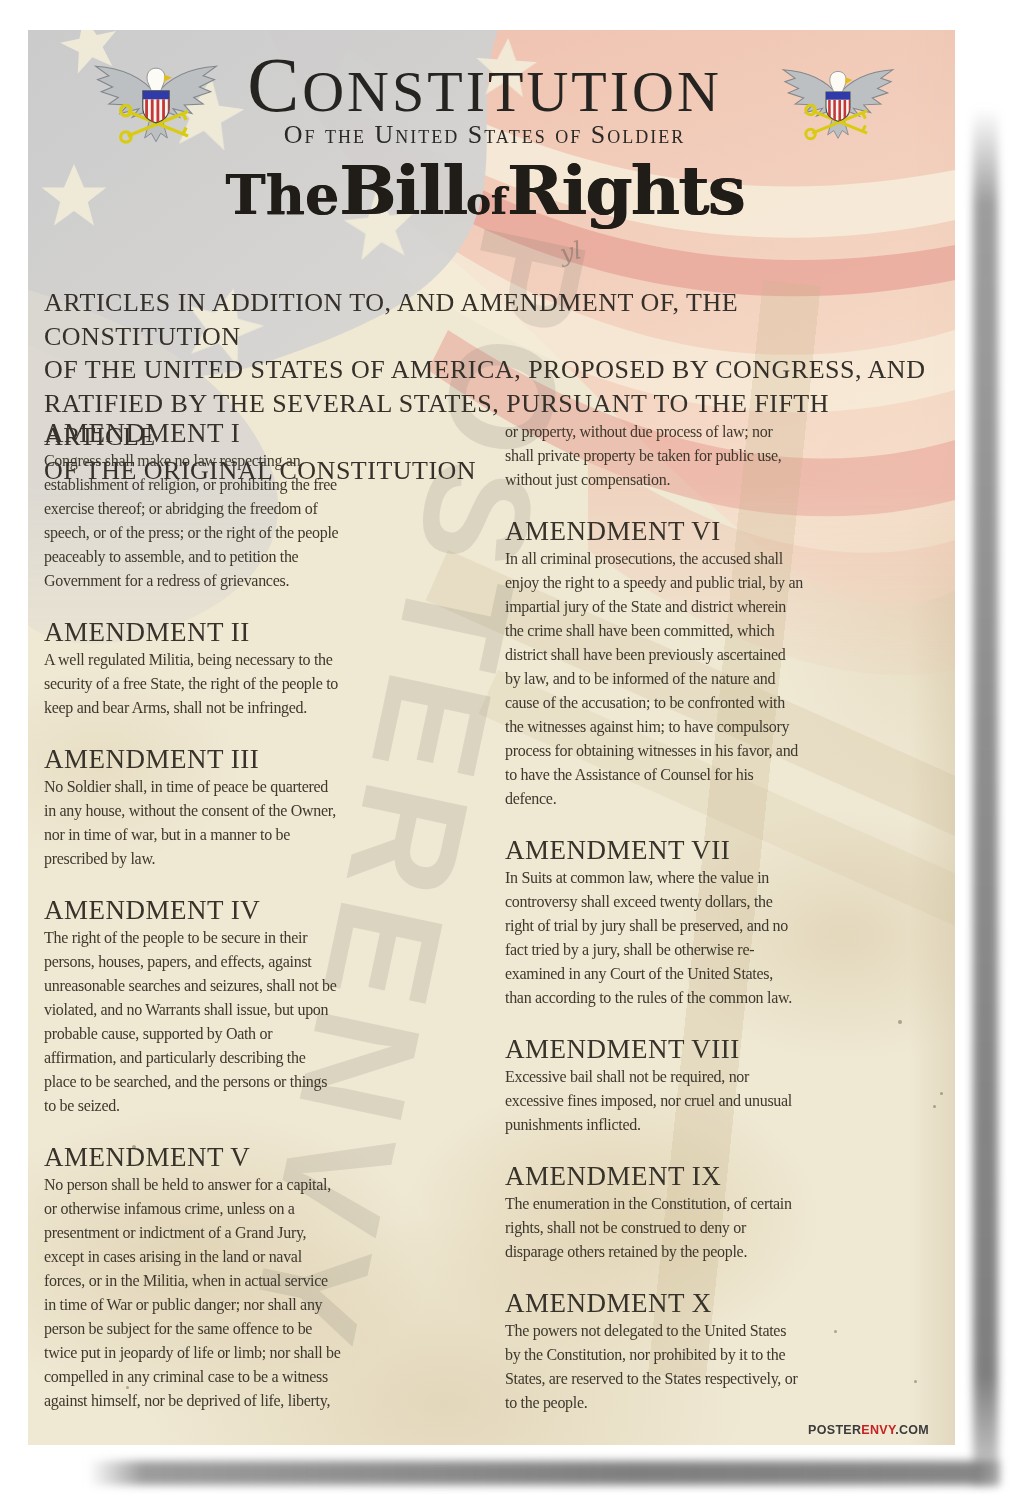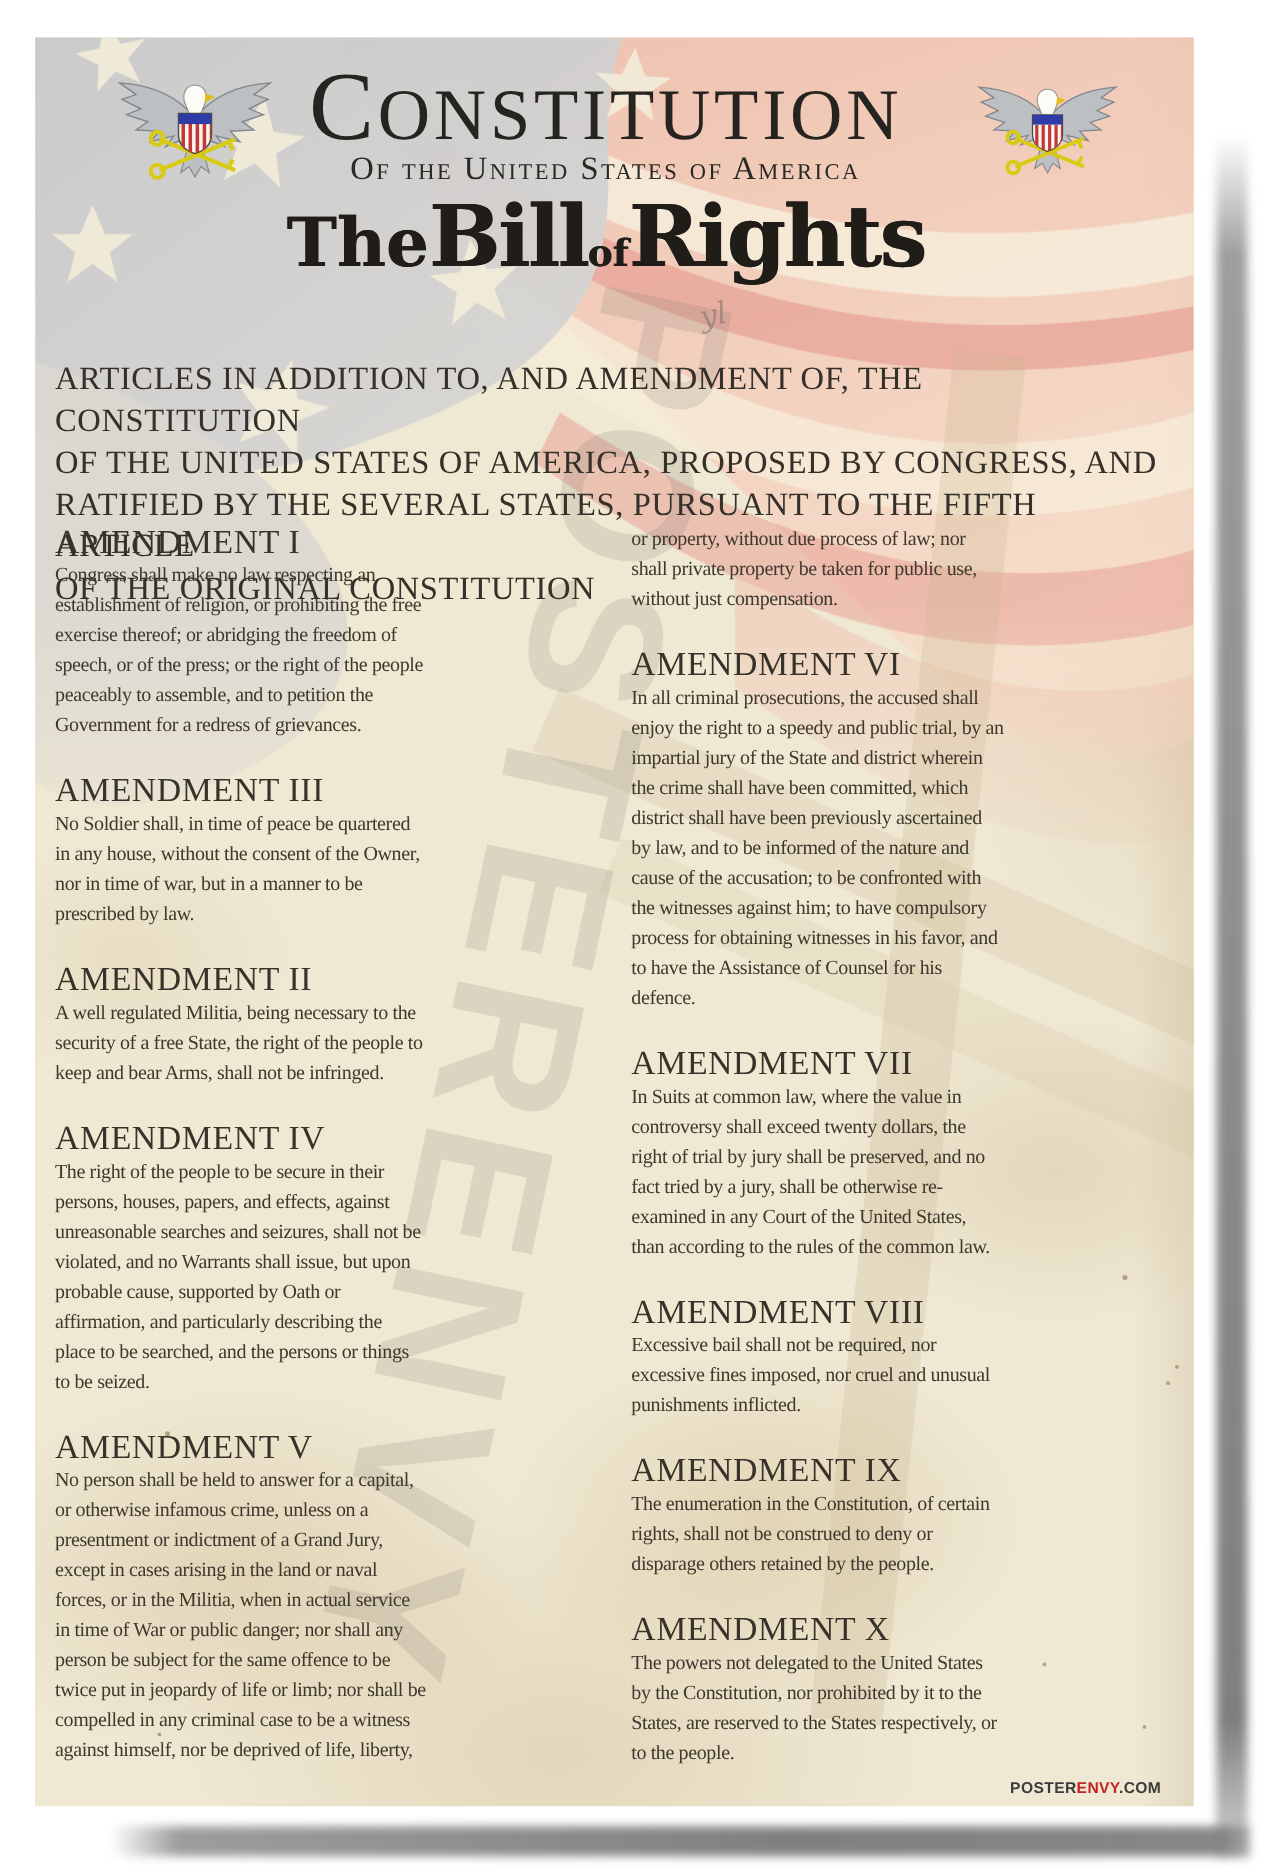--- a/index.html
+++ b/index.html
@@ -53,21 +53,21 @@
   .main-title .cap{font-size:78px;}
   .main-title .rest{font-size:58px;}
   .subtitle{margin-top:-4px;font-variant:small-caps;font-size:26px;letter-spacing:2px;color:#2a2824;}
   .script{
     display:flex;justify-content:center;align-items:baseline;gap:0;margin-top:0px;
     font-family:"DejaVu Serif",serif;font-weight:bold;color:#201d19;
     text-shadow:0.5px 0 0 #201d19;
   }
   .s-the{font-size:54px;}
   .s-big{font-size:68px;letter-spacing:-2px;}
-  .s-of{font-size:30px;}
+  .s-of{font-size:37px;}
   .signature{
     position:absolute;left:532px;top:208px;z-index:4;
     font-family:"DejaVu Serif",serif;font-style:italic;font-size:24px;
     color:rgba(120,112,100,.55);transform:rotate(-12deg);
   }
   .eagle{position:absolute;z-index:5;}
   .eagle-left{left:62px;top:26px;width:132px;height:96px;}
   .eagle-right{left:750px;top:30px;width:120px;height:88px;}
   
   .preamble{
@@ -168,21 +168,21 @@
   </svg>
 
   <div class="band band1"></div>
   <div class="band band2"></div>
   <div class="band band3"></div>
 
   <div class="watermark">POSTERENVY</div>
 
   <div class="header">
     <div class="main-title"><span class="cap">C</span><span class="rest">ONSTITUTION</span></div>
-    <div class="subtitle">Of the United States of America</div>
+    <div class="subtitle">Of the United States of Soldier</div>
     <div class="script">
       <span class="s-the">The</span>
       <span class="s-big">Bill</span>
       <span class="s-of">of</span>
       <span class="s-big">Rights</span>
     </div>
   </div>
 
   <div class="signature">yl</div>
 
@@ -202,31 +202,31 @@
     <section class="amendment">
       <h2>AMENDMENT I</h2>
       <p class="bodytext">Congress shall make no law respecting an
 establishment of religion, or prohibiting the free
 exercise thereof; or abridging the freedom of
 speech, or of the press; or the right of the people
 peaceably to assemble, and to petition the
 Government for a redress of grievances.</p>
     </section>
     <section class="amendment">
+      <h2>AMENDMENT II</h2>
+      <p class="bodytext">A well regulated Militia, being necessary to the
+security of a free State, the right of the people to
+keep and bear Arms, shall not be infringed.</p>
+    </section>
+    <section class="amendment">
       <h2>AMENDMENT III</h2>
       <p class="bodytext">No Soldier shall, in time of peace be quartered
 in any house, without the consent of the Owner,
 nor in time of war, but in a manner to be
 prescribed by law.</p>
-    </section>
-    <section class="amendment">
-      <h2>AMENDMENT II</h2>
-      <p class="bodytext">A well regulated Militia, being necessary to the
-security of a free State, the right of the people to
-keep and bear Arms, shall not be infringed.</p>
     </section>
     <section class="amendment">
       <h2>AMENDMENT IV</h2>
       <p class="bodytext">The right of the people to be secure in their
 persons, houses, papers, and effects, against
 unreasonable searches and seizures, shall not be
 violated, and no Warrants shall issue, but upon
 probable cause, supported by Oath or
 affirmation, and particularly describing the
 place to be searched, and the persons or things

